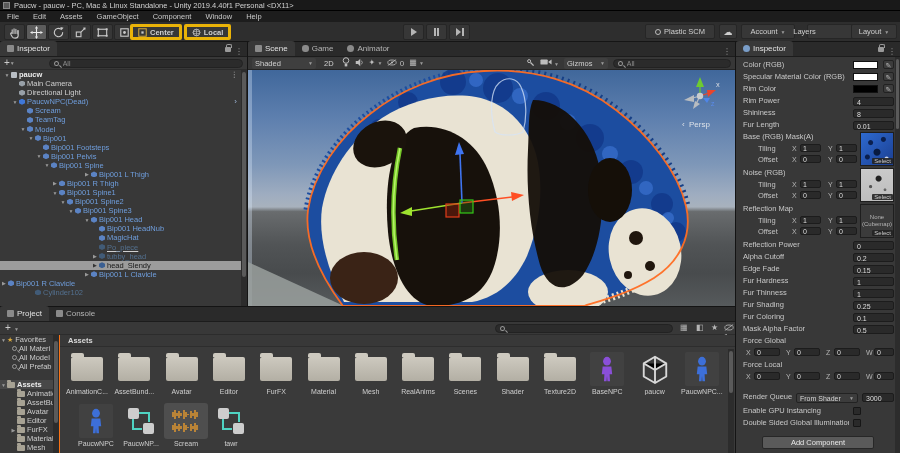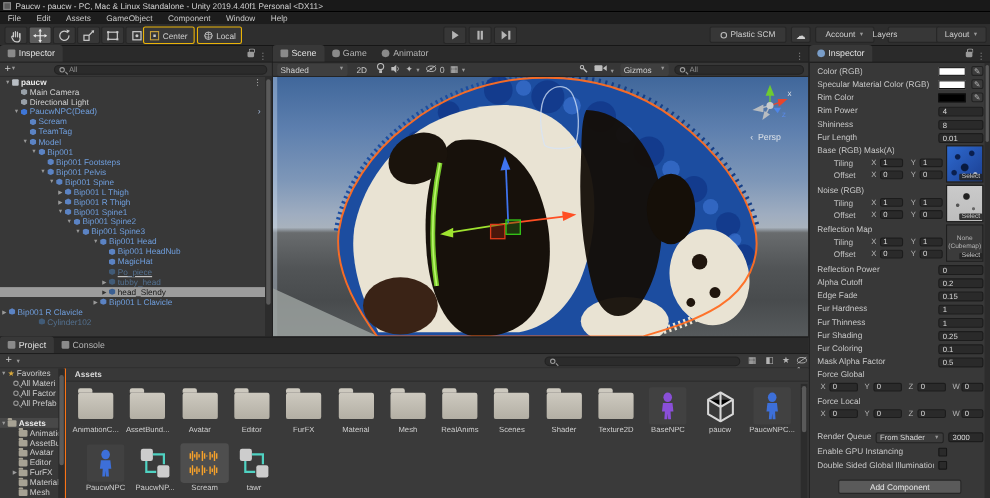--- a/index.html
+++ b/index.html
@@ -9,21 +9,21 @@
   .titlebar{position:absolute;left:0;top:0;width:900px;height:11px;background:#191919;display:flex;align-items:center;border-bottom:1px solid #000;}
   .appicon{width:7px;height:7px;margin:0 4px 0 3px;background:#5a5a5a;border:1px solid #888;}
   .wtitle{font-size:7.5px;color:#d2d2d2;white-space:nowrap;}
   .menubar{position:absolute;left:0;top:11px;width:900px;height:11px;background:#1d1d1d;display:flex;align-items:center;}
   .menu-item{padding:0 7px;font-size:7.5px;color:#c9c9c9;line-height:11px;}
   .toolbar{position:absolute;left:0;top:22px;width:900px;height:20px;background:#2e2e2e;border-bottom:1px solid #151515;}
   .toolgroup{position:absolute;left:4px;top:2px;display:flex;gap:1px;}
   .tbtn{width:21px;height:16px;background:#373737;border:1px solid #262626;border-radius:2px;display:flex;align-items:center;justify-content:center;}
   .tbtn.on{background:#5c5c5c;}
   .pivotgroup{position:absolute;left:130px;top:2px;display:flex;gap:2px;}
-  .pbtn{height:16px;padding:0 5px;background:#373737;border:1px solid #eab308;border-radius:2px;display:flex;align-items:center;gap:3px;font-size:7.5px;color:#cfcfcf;}
+  .pbtn{height:16px;padding:0 5px;background:#373737;border:3px solid #eab308;border-radius:2px;display:flex;align-items:center;gap:3px;font-size:7.5px;color:#cfcfcf;font-weight:bold;}
   .playgroup{position:absolute;left:403px;top:2px;display:flex;gap:2px;}
   .pbtn2{width:21px;height:16px;background:#373737;border:1px solid #262626;border-radius:2px;display:flex;align-items:center;justify-content:center;gap:1px;}
   .tri-play{width:0;height:0;border-left:6px solid #b5b5b5;border-top:4px solid transparent;border-bottom:4px solid transparent;}
   .tri-play.small{border-left-width:5px;}
   .bar{width:2px;height:8px;background:#b5b5b5;display:inline-block;}
   .rbtn{position:absolute;top:2px;height:15px;background:#373737;border:1px solid #262626;border-radius:2px;display:flex;align-items:center;justify-content:center;gap:3px;font-size:7.5px;color:#cfcfcf;padding:0 4px;}
   .caret{font-size:5px;color:#9a9a9a;}
   
   .tabbar{position:absolute;left:0;top:0;right:0;height:15px;background:#2a2a2a;border-bottom:1px solid #1c1c1c;display:flex;align-items:flex-end;}
   .tab{height:15px;padding:0 7px;display:flex;align-items:center;gap:3px;font-size:8px;color:#b5b5b5;border-radius:3px 3px 0 0;}
@@ -328,21 +328,21 @@
         <div class="hrow s-prefab" style="padding-left: 35px;">
           <span class="tri">▼</span>
           <span class="cubei"></span>
           <span class="hlab">Bip001 Pelvis</span>
         </div>
         <div class="hrow s-prefab" style="padding-left: 43px;">
           <span class="tri">▼</span>
           <span class="cubei"></span>
           <span class="hlab">Bip001 Spine</span>
         </div>
-        <div class="hrow s-prefab" style="padding-left: 51px;">
+        <div class="hrow s-prefab" style="padding-left: 51px; margin-left: 32px;">
           <span class="tri">▶</span>
           <span class="cubei"></span>
           <span class="hlab">Bip001 L Thigh</span>
         </div>
         <div class="hrow s-prefab" style="padding-left: 51px;">
           <span class="tri">▶</span>
           <span class="cubei"></span>
           <span class="hlab">Bip001 R Thigh</span>
         </div>
         <div class="hrow s-prefab" style="padding-left: 51px;">
@@ -767,21 +767,21 @@
           <span class="tri">▼</span>
           <span class="star">★</span>
           <span>Favorites</span>
         </div>
         <div class="prow" style="padding-left: 12px;">
           <span class="mag"></span>
           <span style="margin-left: 2px;">All Materi</span>
         </div>
         <div class="prow" style="padding-left: 12px;">
           <span class="mag"></span>
-          <span style="margin-left: 2px;">All Factor</span>
+          <span style="margin-left: 2px;">All Model</span>
         </div>
         <div class="prow" style="padding-left: 12px;">
           <span class="mag"></span>
           <span style="margin-left: 2px;">All Prefab</span>
         </div>
         <div class="pgap"></div>
         <div class="prow sel">
           <span class="tri">▼</span>
           <span class="fmini"></span>
           <span>Assets</span>

